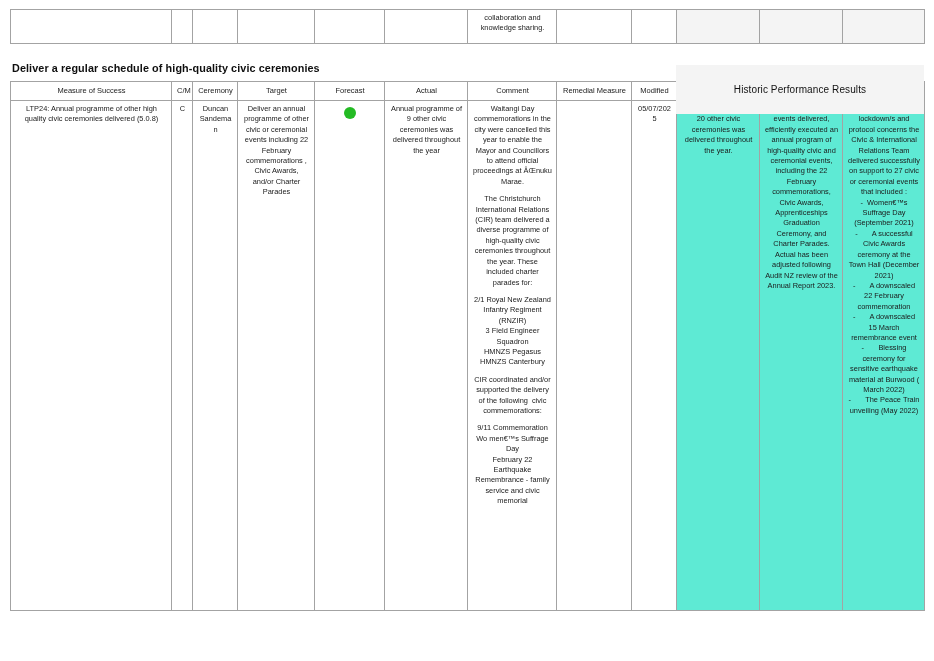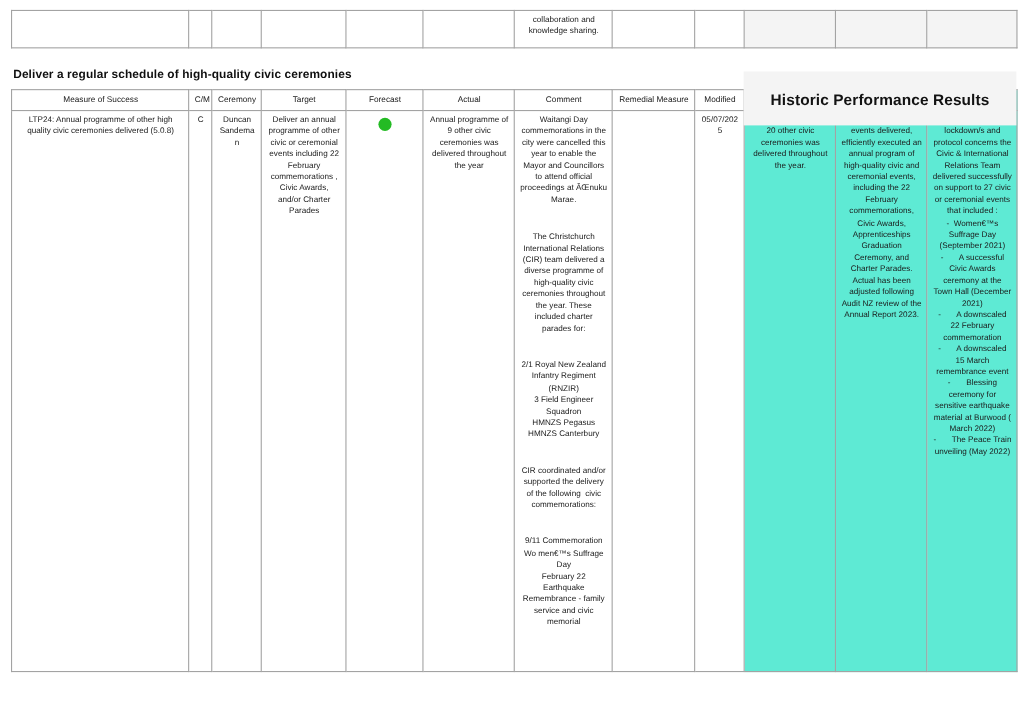--- a/index.html
+++ b/index.html
@@ -92,22 +92,22 @@
     left: 676px;
     top: 56px;
     width: 248px;
     height: 49px;
     background: #f4f4f4;
     display: flex;
     align-items: center;
     justify-content: center;
   }
   .historic-banner span {
-    font-size: 14px;
-    font-weight: bold;
+    font-size: 10px;
+    font-weight: normal;
     color: #121212;
     letter-spacing: .1px;
   }
 
   
   .main-table { margin-top: 7px; }
   .main-table thead th {
     font-weight: normal;
     font-size: 7.5px;
     line-height: 10px;
@@ -128,21 +128,21 @@
     display: block;
     width: 12px;
     height: 12px;
     border-radius: 50%;
     background: #24bb24;
     margin: 3px auto 0 auto;
   }
 
   
   .celltext p { margin: 0; }
-  .celltext p.gap { margin-top: 23px; }
+  .celltext p.gap { margin-top: 7px; }
   .celltext { white-space: pre-wrap; }
 
   
   col.c-measure   { width: 161px; }
   col.c-cm        { width: 21px;  }
   col.c-officer   { width: 45px;  }
   col.c-target    { width: 77px;  }
   col.c-forecast  { width: 70px;  }
   col.c-actual    { width: 83px;  }
   col.c-comment   { width: 89px;  }

